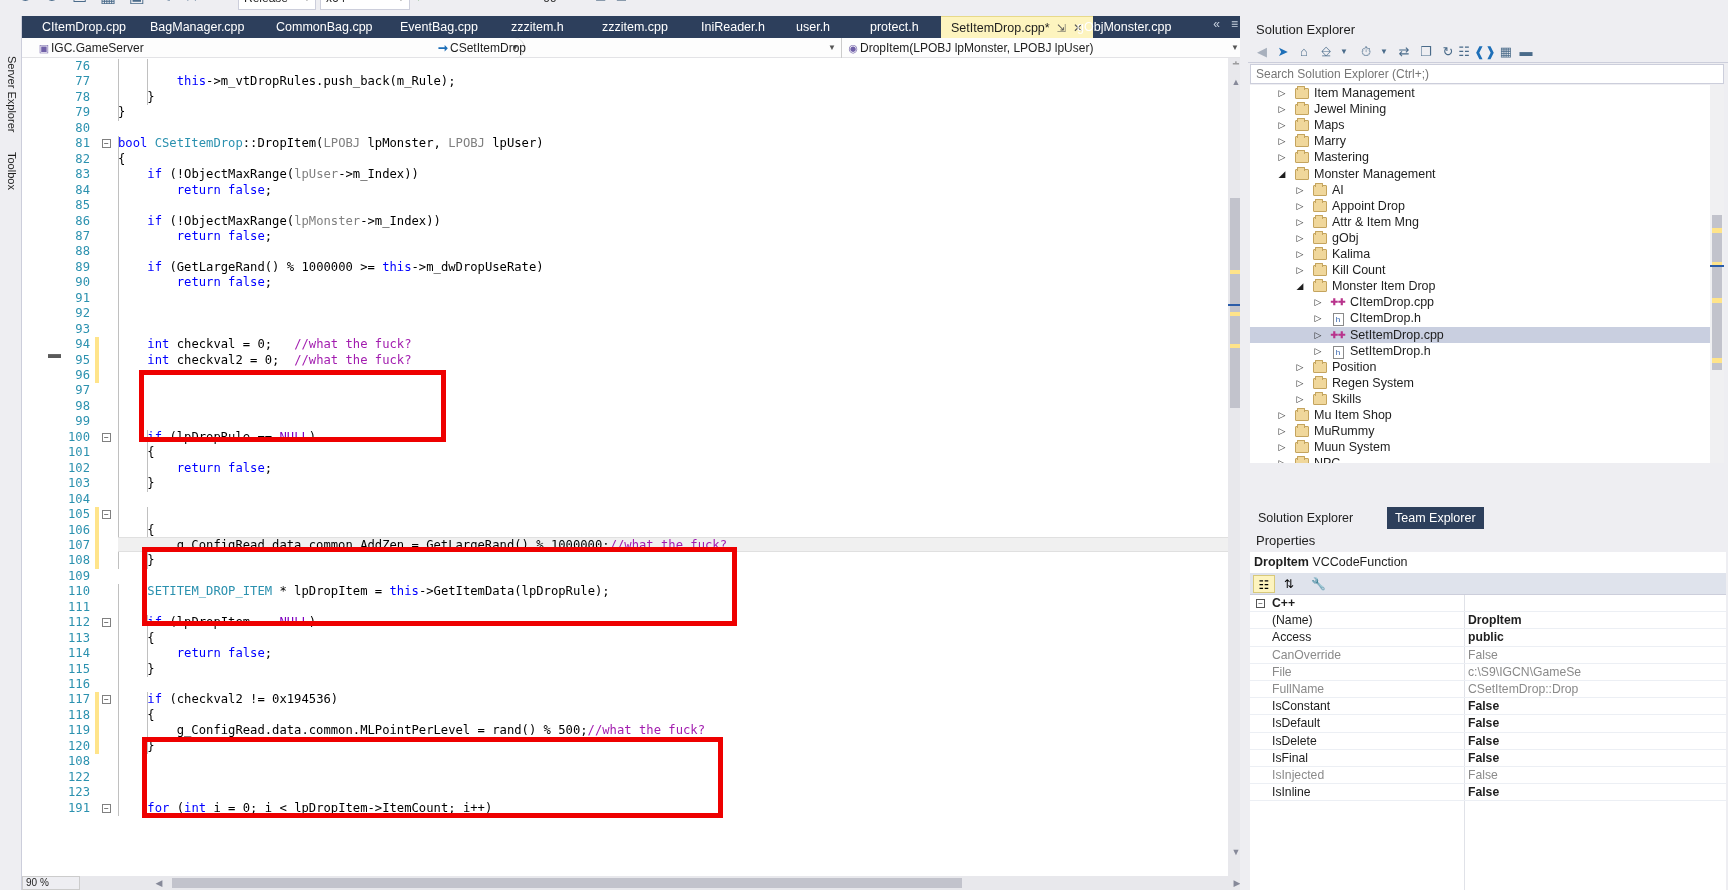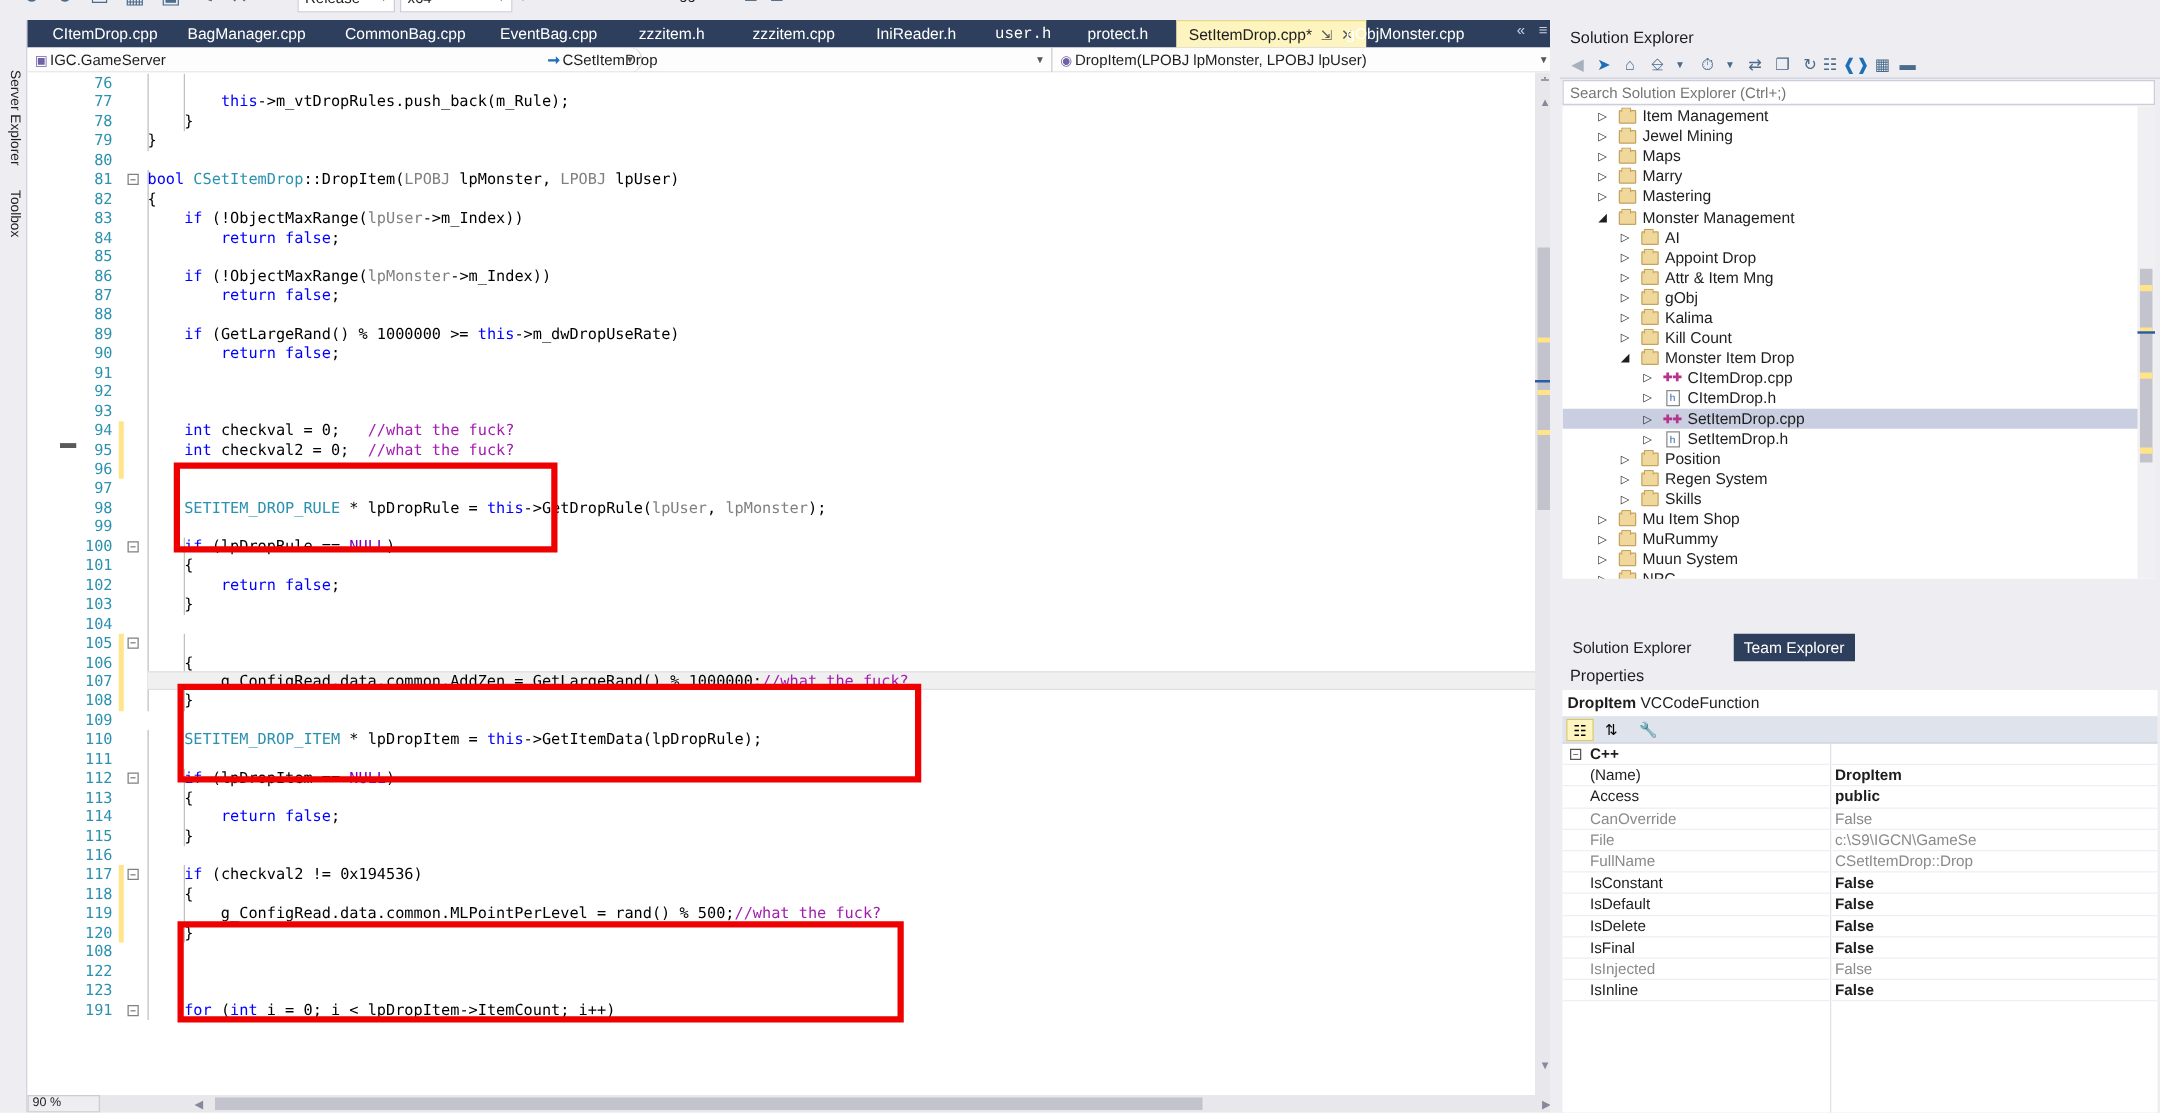--- a/index.html
+++ b/index.html
@@ -261,30 +261,30 @@
   </div>
 
   <div class="tabwell" id="tabwell">
       <div class="dtab" style="left: 10px;"><span>CItemDrop.cpp</span></div>
       <div class="dtab" style="left: 118px;"><span>BagManager.cpp</span></div>
       <div class="dtab" style="left: 244px;"><span>CommonBag.cpp</span></div>
       <div class="dtab" style="left: 368px;"><span>EventBag.cpp</span></div>
       <div class="dtab" style="left: 479px;"><span>zzzitem.h</span></div>
       <div class="dtab" style="left: 570px;"><span>zzzitem.cpp</span></div>
       <div class="dtab" style="left: 669px;"><span>IniReader.h</span></div>
-      <div class="dtab" style="left: 764px; font-family: Liberation Mono, monospace;"><span>user.h</span></div>
+      <div class="dtab" style="left: 764px;"><span>user.h</span></div>
       <div class="dtab" style="left: 838px;"><span>protect.h</span></div>
       <div class="dtab active" style="left: 919px;"><span>SetItemDrop.cpp*</span><span class="pin">⇲</span><span class="x">✕</span></div>
       <div class="dtab" style="left: 1045px;"><span>gObjMonster.cpp</span></div>
       <div class="chev">«</div>
       <div class="dropdn">≡</div>
     </div>
 
   <div class="navbar">
-    <div class="navcombo" style="left:0;width:492px;border-radius:10px;">
+    <div class="navcombo" style="left:11px;width:492px;border-radius:10px;">
       <span class="nc-glyph">▣</span><span>IGC.GameServer</span>
       <span class="caret">▼</span>
     </div>
     <div class="navcombo" style="left:410px;width:410px;">
       <span class="nc-arrow">➞</span><span>CSetItemDrop</span>
       <span class="caret">▼</span>
     </div>
     <div class="navcombo" style="left:820px;width:402px;border-right:none;">
       <span class="nc-glyph">◉</span><span>DropItem(LPOBJ lpMonster, LPOBJ lpUser)</span>
       <span class="caret">▼</span>
@@ -340,21 +340,20 @@
         <div class="lnum" style="top: 232.75px;">91</div>
         <div class="lnum" style="top: 248.2px;">92</div>
         <div class="lnum" style="top: 263.65px;">93</div>
         <div class="lnum" style="top: 279.1px;">94</div>
         <div class="ln" style="top: 279.1px;"><span class="ltext"><span class="plain">    </span><span class="kw">int</span><span class="plain"> checkval = 0;   </span><span class="cmt">//what the fuck?</span></span></div>
         <div class="lnum" style="top: 294.55px;">95</div>
         <div class="ln" style="top: 294.55px;"><span class="ltext"><span class="plain">    </span><span class="kw">int</span><span class="plain"> checkval2 = 0;  </span><span class="cmt">//what the fuck?</span></span></div>
         <div class="lnum" style="top: 310px;">96</div>
         <div class="lnum" style="top: 325.45px;">97</div>
         <div class="lnum" style="top: 340.9px;">98</div>
-        <div class="ln" style="top: 340.9px;"><span class="ltext"><span class="plain">    </span><span class="typ">SETITEM_DROP_RULE</span><span class="plain"> * lpDropRule = </span><span class="kw">this</span><span class="plain">-&gt;GetDropRule(</span><span class="var">lpUser</span><span class="plain">, </span><span class="var">lpMonster</span><span class="plain">);</span></span></div>
         <div class="lnum" style="top: 356.35px;">99</div>
         <div class="lnum" style="top: 371.8px;">100</div>
         <div class="ln" style="top: 371.8px;"><span class="ltext"><span class="plain">    </span><span class="kw">if</span><span class="plain"> (lpDropRule == </span><span class="kw2">NULL</span><span class="plain">)</span></span></div>
         <div class="lnum" style="top: 387.25px;">101</div>
         <div class="ln" style="top: 387.25px;"><span class="ltext"><span class="plain">    {</span></span></div>
         <div class="lnum" style="top: 402.7px;">102</div>
         <div class="ln" style="top: 402.7px;"><span class="ltext"><span class="plain">        </span><span class="kw">return false</span><span class="plain">;</span></span></div>
         <div class="lnum" style="top: 418.15px;">103</div>
         <div class="ln" style="top: 418.15px;"><span class="ltext"><span class="plain">    }</span></span></div>
         <div class="lnum" style="top: 433.6px;">104</div>

